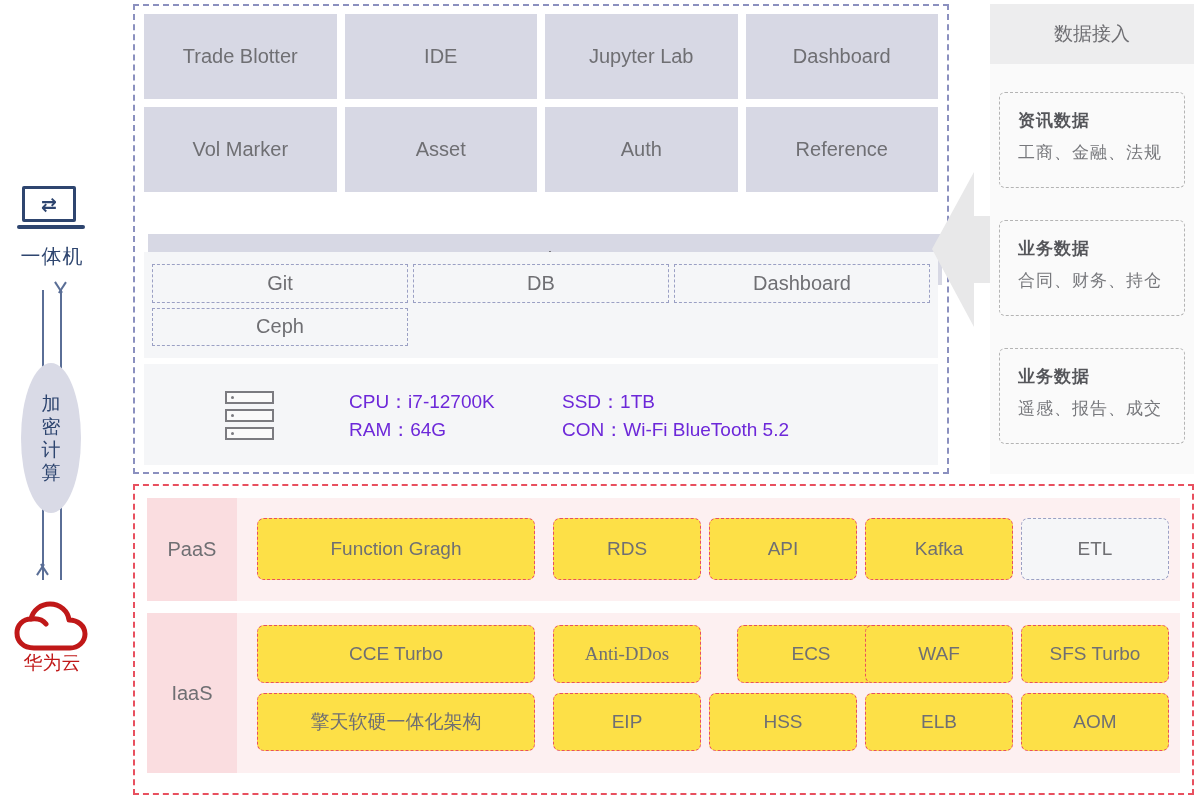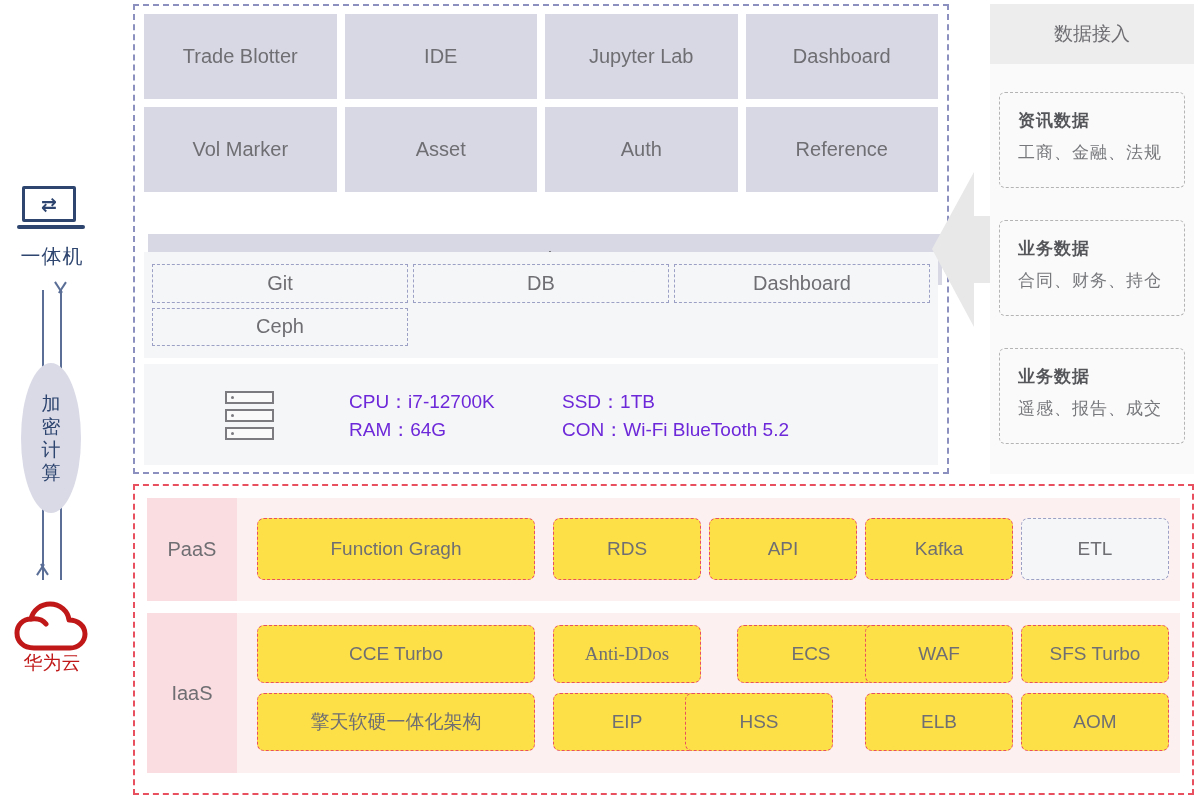--- a/index.html
+++ b/index.html
@@ -295,21 +295,21 @@
       <div class="tier-label">IaaS</div>
       <div class="tier-items" id="iaas-items">
         <div class="svc row-a" style="left:0;width:278px;">CCE Turbo</div>
         <div class="svc row-a" style="left:296px;width:148px;font-family:Liberation Serif, serif;">Anti-DDos</div>
         <div class="svc row-a" style="left:452px;width:148px;margin-left:28px;">ECS</div>
         <div class="svc row-a" style="left:608px;width:148px;">WAF</div>
         <div class="svc row-a" style="left:764px;width:148px;">SFS Turbo</div>
 
         <div class="svc row-b" style="left:0;width:278px;">擎天软硬一体化架构</div>
         <div class="svc row-b" style="left:296px;width:148px;">EIP</div>
-        <div class="svc row-b" style="left:428px;width:148px;">HSS</div>
+        <div class="svc row-b" style="left:452px;width:148px;">HSS</div>
         <div class="svc row-b" style="left:608px;width:148px;">ELB</div>
         <div class="svc row-b" style="left:764px;width:148px;">AOM</div>
       </div>
     </div>
 
   </div>
 
 </div>
 
 </body></html>

